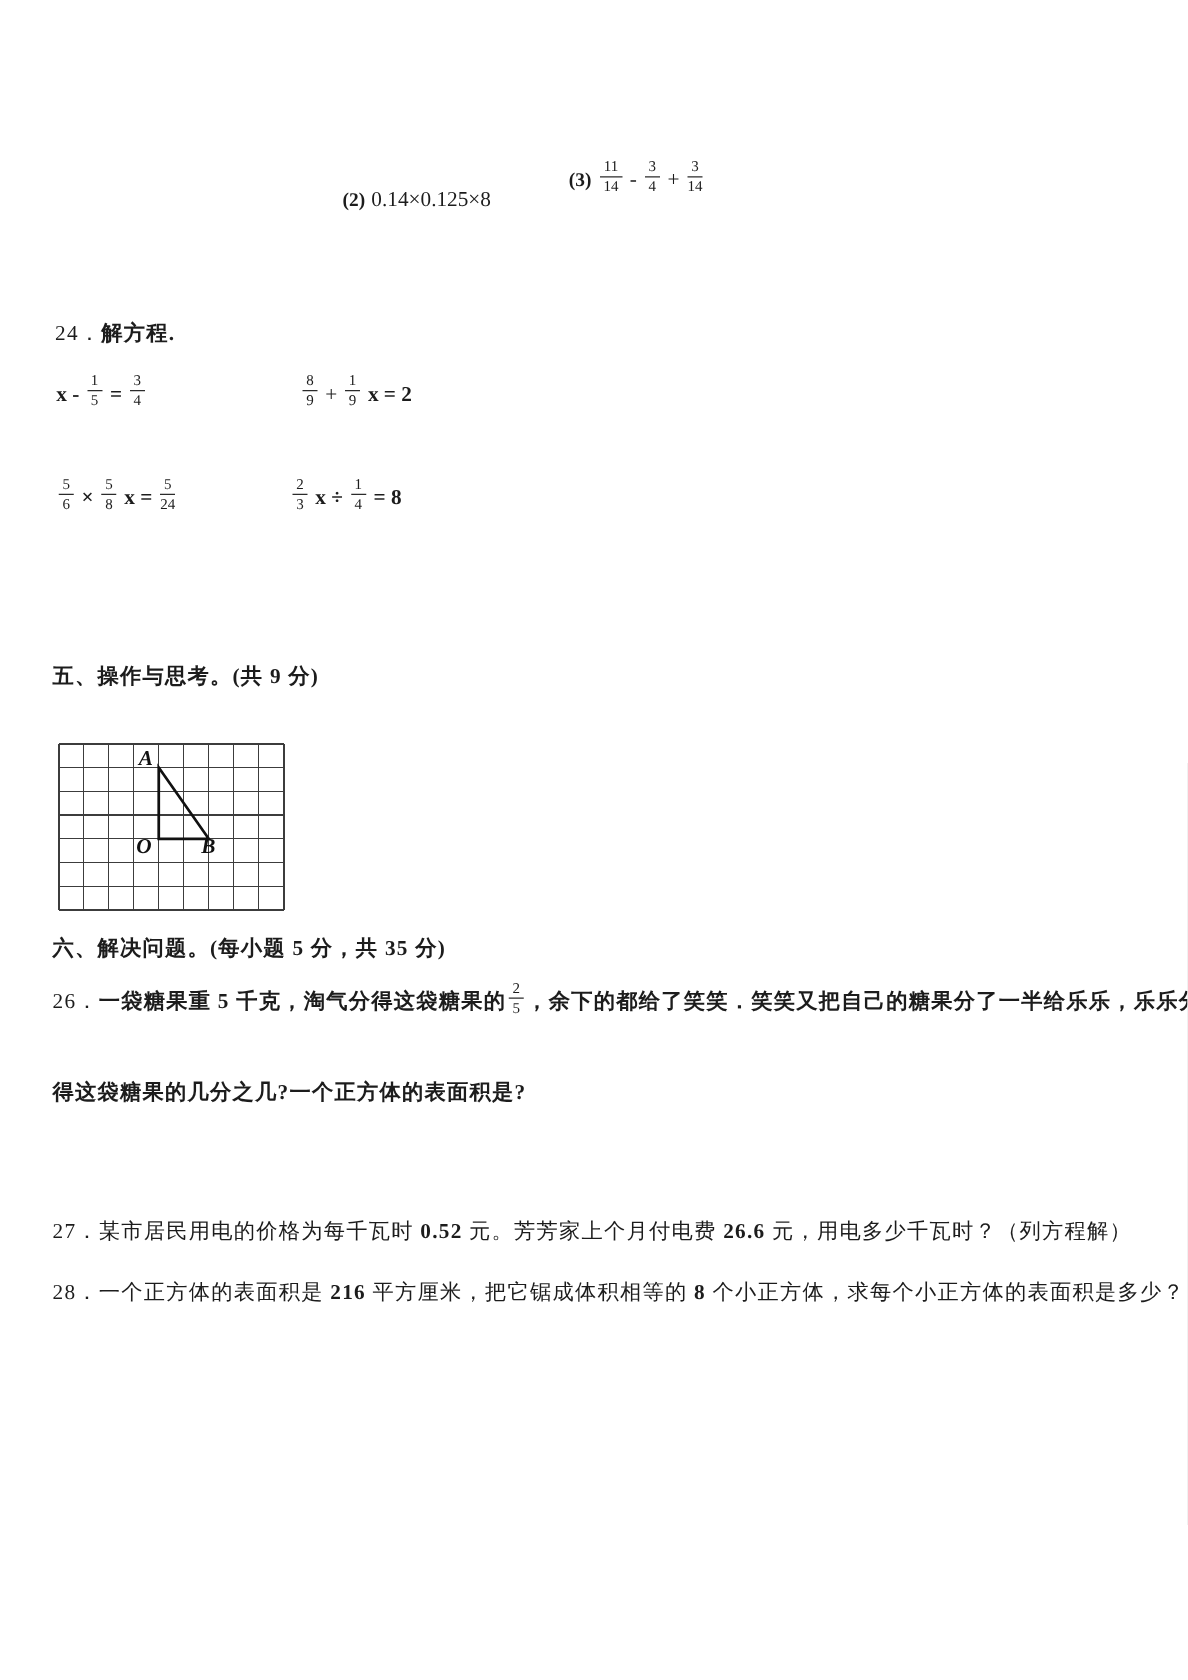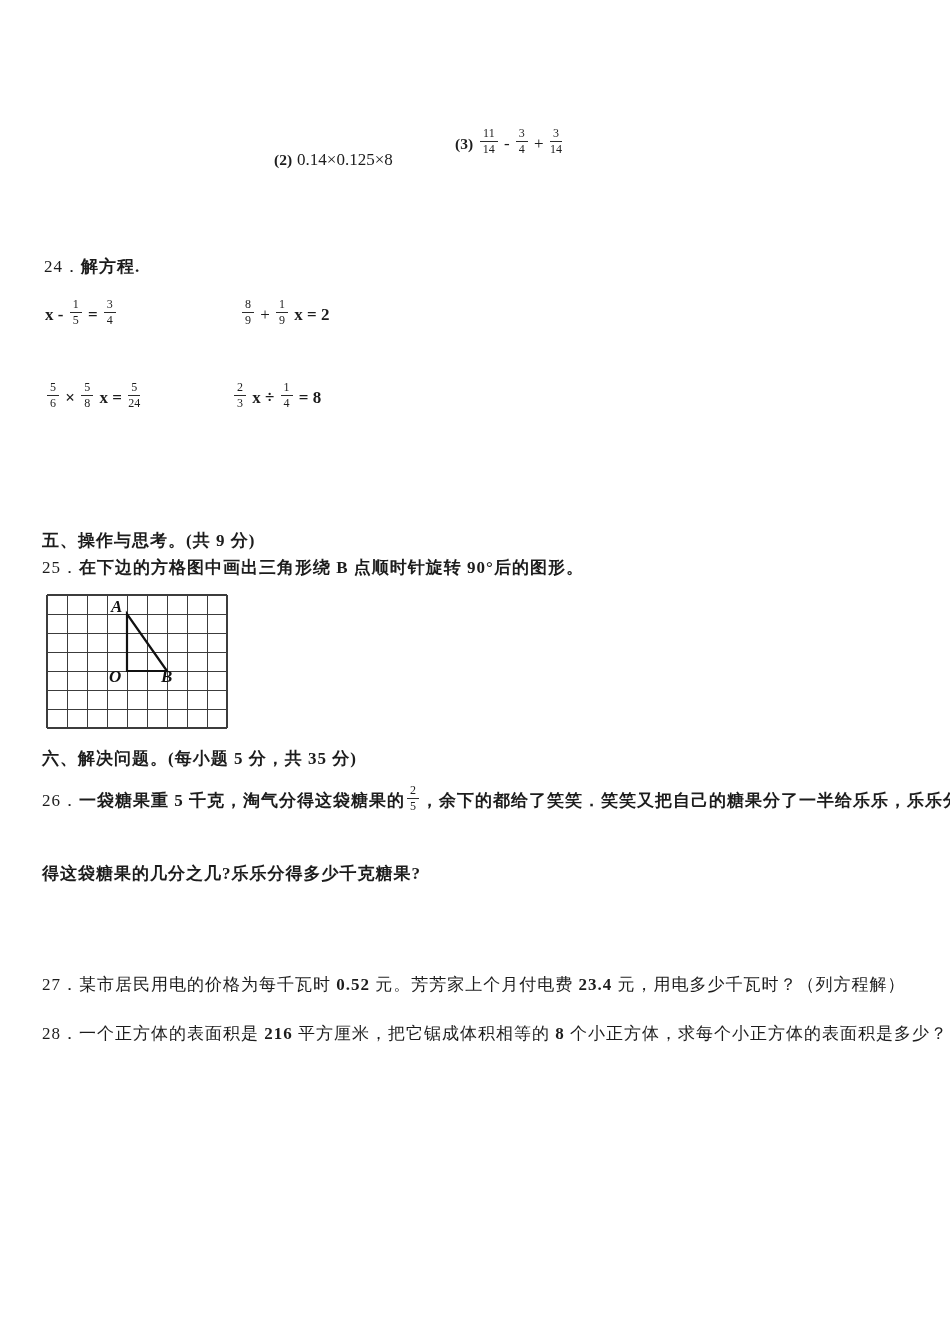--- a/index.html
+++ b/index.html
@@ -34,21 +34,20 @@
     <span class="qlabel">(3)</span><span><span class="frac"><span class="num">11</span><span class="den">14</span></span><span> - </span><span class="frac"><span class="num">3</span><span class="den">4</span></span><span> + </span><span class="frac"><span class="num">3</span><span class="den">14</span></span></span>
   </div>
 
   <div class="abs cn" style="left:44px;top:255px;"><span>24．</span><span class="b">解方程.</span></div>
   <div class="abs fline" style="left:45px;top:298px;"><span class="b">x - </span><span class="frac"><span class="num">1</span><span class="den">5</span></span><span class="b"> = </span><span class="frac"><span class="num">3</span><span class="den">4</span></span></div>
   <div class="abs fline" style="left:240px;top:298px;"><span class="frac"><span class="num">8</span><span class="den">9</span></span><span> + </span><span class="frac"><span class="num">1</span><span class="den">9</span></span><span class="b"> x = 2</span></div>
   <div class="abs fline" style="left:45px;top:381px;"><span class="frac"><span class="num">5</span><span class="den">6</span></span><span class="b"> × </span><span class="frac"><span class="num">5</span><span class="den">8</span></span><span class="b"> x = </span><span class="frac"><span class="num">5</span><span class="den">24</span></span></div>
   <div class="abs fline" style="left:232px;top:381px;"><span class="frac"><span class="num">2</span><span class="den">3</span></span><span class="b"> x ÷ </span><span class="frac"><span class="num">1</span><span class="den">4</span></span><span class="b"> = 8</span></div>
 
   <div class="abs cn b" style="left:42px;top:529px;">五、操作与思考。(共 9 分)</div>
-  <div class="abs cn" style="left:42px;top:556px;"><span>25．</span><span class="b">在下边的方格图中画出三角形绕 B 点顺时针旋转 90°后的图形。</span></div>
 
   <div class="figwrap"><svg width="184" height="137" viewBox="-2 -2 184 137">
         <line x1="0" y1="0" x2="0" y2="133" stroke="#3c3c3c" stroke-width="1.8" shape-rendering="crispEdges"></line>
         <line x1="20" y1="0" x2="20" y2="133" stroke="#3c3c3c" stroke-width="1" shape-rendering="crispEdges"></line>
         <line x1="40" y1="0" x2="40" y2="133" stroke="#3c3c3c" stroke-width="1" shape-rendering="crispEdges"></line>
         <line x1="60" y1="0" x2="60" y2="133" stroke="#3c3c3c" stroke-width="1" shape-rendering="crispEdges"></line>
         <line x1="80" y1="0" x2="80" y2="133" stroke="#3c3c3c" stroke-width="1" shape-rendering="crispEdges"></line>
         <line x1="100" y1="0" x2="100" y2="133" stroke="#3c3c3c" stroke-width="1" shape-rendering="crispEdges"></line>
         <line x1="120" y1="0" x2="120" y2="133" stroke="#3c3c3c" stroke-width="1" shape-rendering="crispEdges"></line>
         <line x1="140" y1="0" x2="140" y2="133" stroke="#3c3c3c" stroke-width="1" shape-rendering="crispEdges"></line>
@@ -64,18 +63,18 @@
         <line x1="0" y1="133" x2="180" y2="133" stroke="#3c3c3c" stroke-width="1.8" shape-rendering="crispEdges"></line>
         <polygon points="80,19 80,76 120,76" fill="none" stroke="#111111" stroke-width="2.2"></polygon>
         <text x="64" y="17" class="figlabel" font-size="17" font-family="&quot;Liberation Serif&quot;,&quot;DejaVu Serif&quot;,serif" fill="#111111">A</text>
         <text x="62" y="87" class="figlabel" font-size="17" font-family="&quot;Liberation Serif&quot;,&quot;DejaVu Serif&quot;,serif" fill="#111111">O</text>
         <text x="114" y="87" class="figlabel" font-size="17" font-family="&quot;Liberation Serif&quot;,&quot;DejaVu Serif&quot;,serif" fill="#111111">B</text>
       </svg></div>
 
   <div class="abs cn b" style="left:42px;top:747px;">六、解决问题。(每小题 5 分，共 35 分)</div>
 
   <div class="abs cn" style="left:42px;top:784px;"><span>26．</span><span class="b">一袋糖果重 5 千克，淘气分得这袋糖果的</span><span class="frac"><span class="num">2</span><span class="den">5</span></span><span class="b">，余下的都给了笑笑．笑笑又把自己的糖果分了一半给乐乐，乐乐分</span></div>
-  <div class="abs cn" style="left:42px;top:862px;"><span class="b">得这袋糖果的几分之几?乐乐分得多少千克糖果?</span></div>
+  <div class="abs cn" style="left:42px;top:862px;"><span class="b">得这袋糖果的几分之几?一个正方体的表面积是?</span></div>
 
-  <div class="abs cn" style="left:42px;top:973px;"><span>27．某市居民用电的价格为每千瓦时 </span><span class="b">0.52</span><span> 元。芳芳家上个月付电费 </span><span class="b">23.4</span><span> 元，用电多少千瓦时？（列方程解）</span></div>
+  <div class="abs cn" style="left:42px;top:973px;"><span>27．某市居民用电的价格为每千瓦时 </span><span class="b">0.52</span><span> 元。芳芳家上个月付电费 </span><span class="b">26.6</span><span> 元，用电多少千瓦时？（列方程解）</span></div>
   <div class="abs cn" style="left:42px;top:1022px;"><span>28．一个正方体的表面积是 </span><span class="b">216</span><span> 平方厘米，把它锯成体积相等的 </span><span class="b">8</span><span> 个小正方体，求每个小正方体的表面积是多少？</span></div>
 
 </div>
 
 </body></html>

